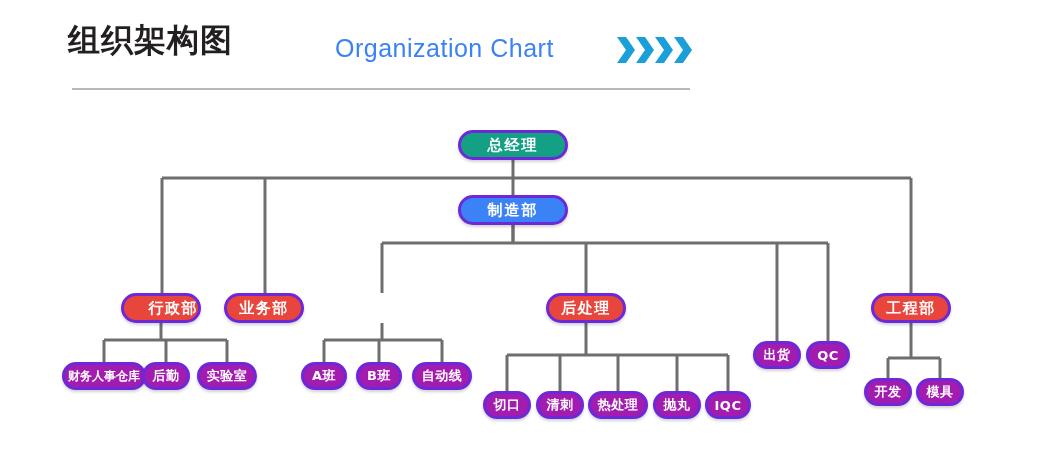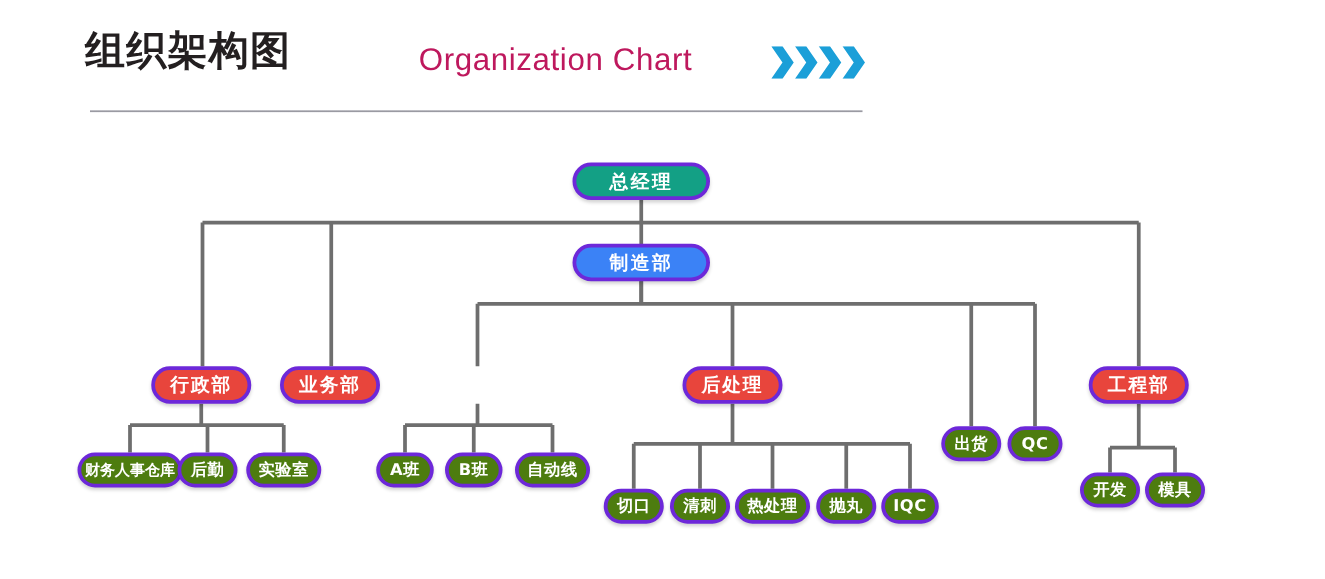--- a/index.html
+++ b/index.html
@@ -39,21 +39,21 @@
     line-height: 52px;
     white-space: nowrap;
   }
   #title-en {
     position: absolute;
     left: 335px;
     top: 33px;
     font-family: "Liberation Sans", "DejaVu Sans", sans-serif;
     font-size: 25px;
     font-weight: 400;
-    color: #be185d;
+    color: #3b82f6;
     letter-spacing: 0.5px;
     line-height: 30px;
     white-space: nowrap;
   }
   #chevrons {
     position: absolute;
     left: 617px;
     top: 37px;
     width: 78px;
     height: 26px;
@@ -111,21 +111,21 @@
     background: #3b82f6;
     font-size: 15px;
     letter-spacing: 2px;
   }
   .node.lvl3 {
     background: #e8453c;
     font-size: 15px;
     letter-spacing: 1.5px;
   }
   .node.leaf {
-    background: #4d7c0f;
+    background: #a21caf;
     font-size: 13px;
     letter-spacing: 0.5px;
   }
   .node.leaf.tight {
     font-size: 12px;
     letter-spacing: 0px;
   }
 </style>
 </head>
 <body>
@@ -192,21 +192,21 @@
     </svg>
 
     <div class="node lvl1" style="left:458px; top:130px; width:110px; height:30px;">
       <span>总经理</span>
     </div>
 
     <div class="node lvl2" style="left:458px; top:195px; width:110px; height:30px;">
       <span>制造部</span>
     </div>
 
-    <div class="node lvl3" style="left:121px; top:293px; width:80px; height:30px;">
+    <div class="node lvl3" style="left:121px; top:293px; width:80px; height:30px;justify-content:flex-end;">
       <span>行政部</span>
     </div>
     <div class="node lvl3" style="left:224px; top:293px; width:80px; height:30px;">
       <span>业务部</span>
     </div>
     <div class="node lvl3" style="left:546px; top:293px; width:80px; height:30px;">
       <span>后处理</span>
     </div>
     <div class="node lvl3" style="left:871px; top:293px; width:80px; height:30px;">
       <span>工程部</span>

